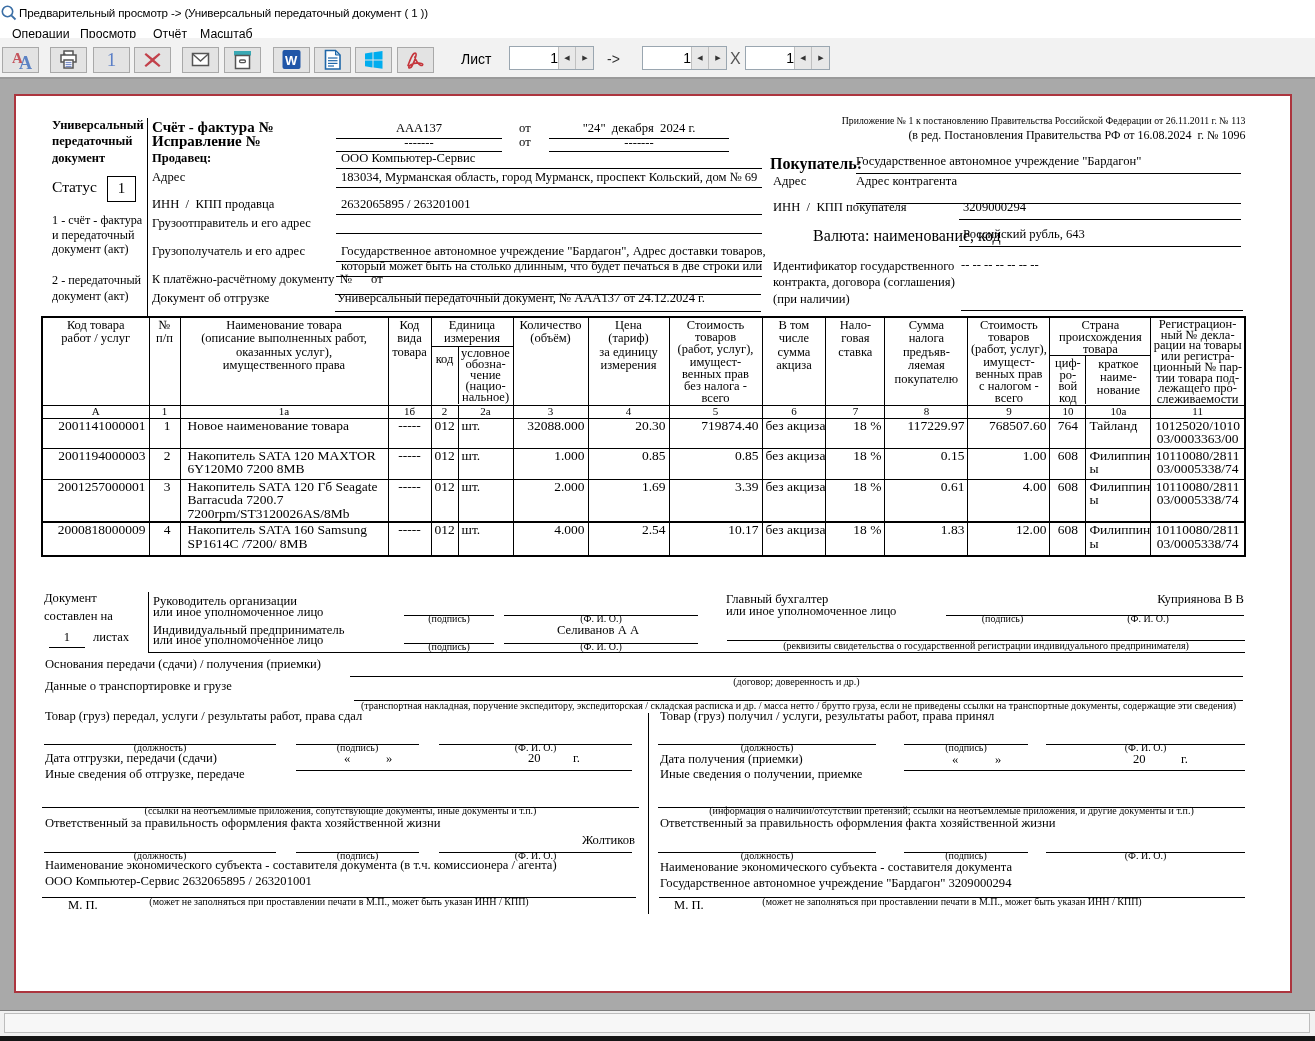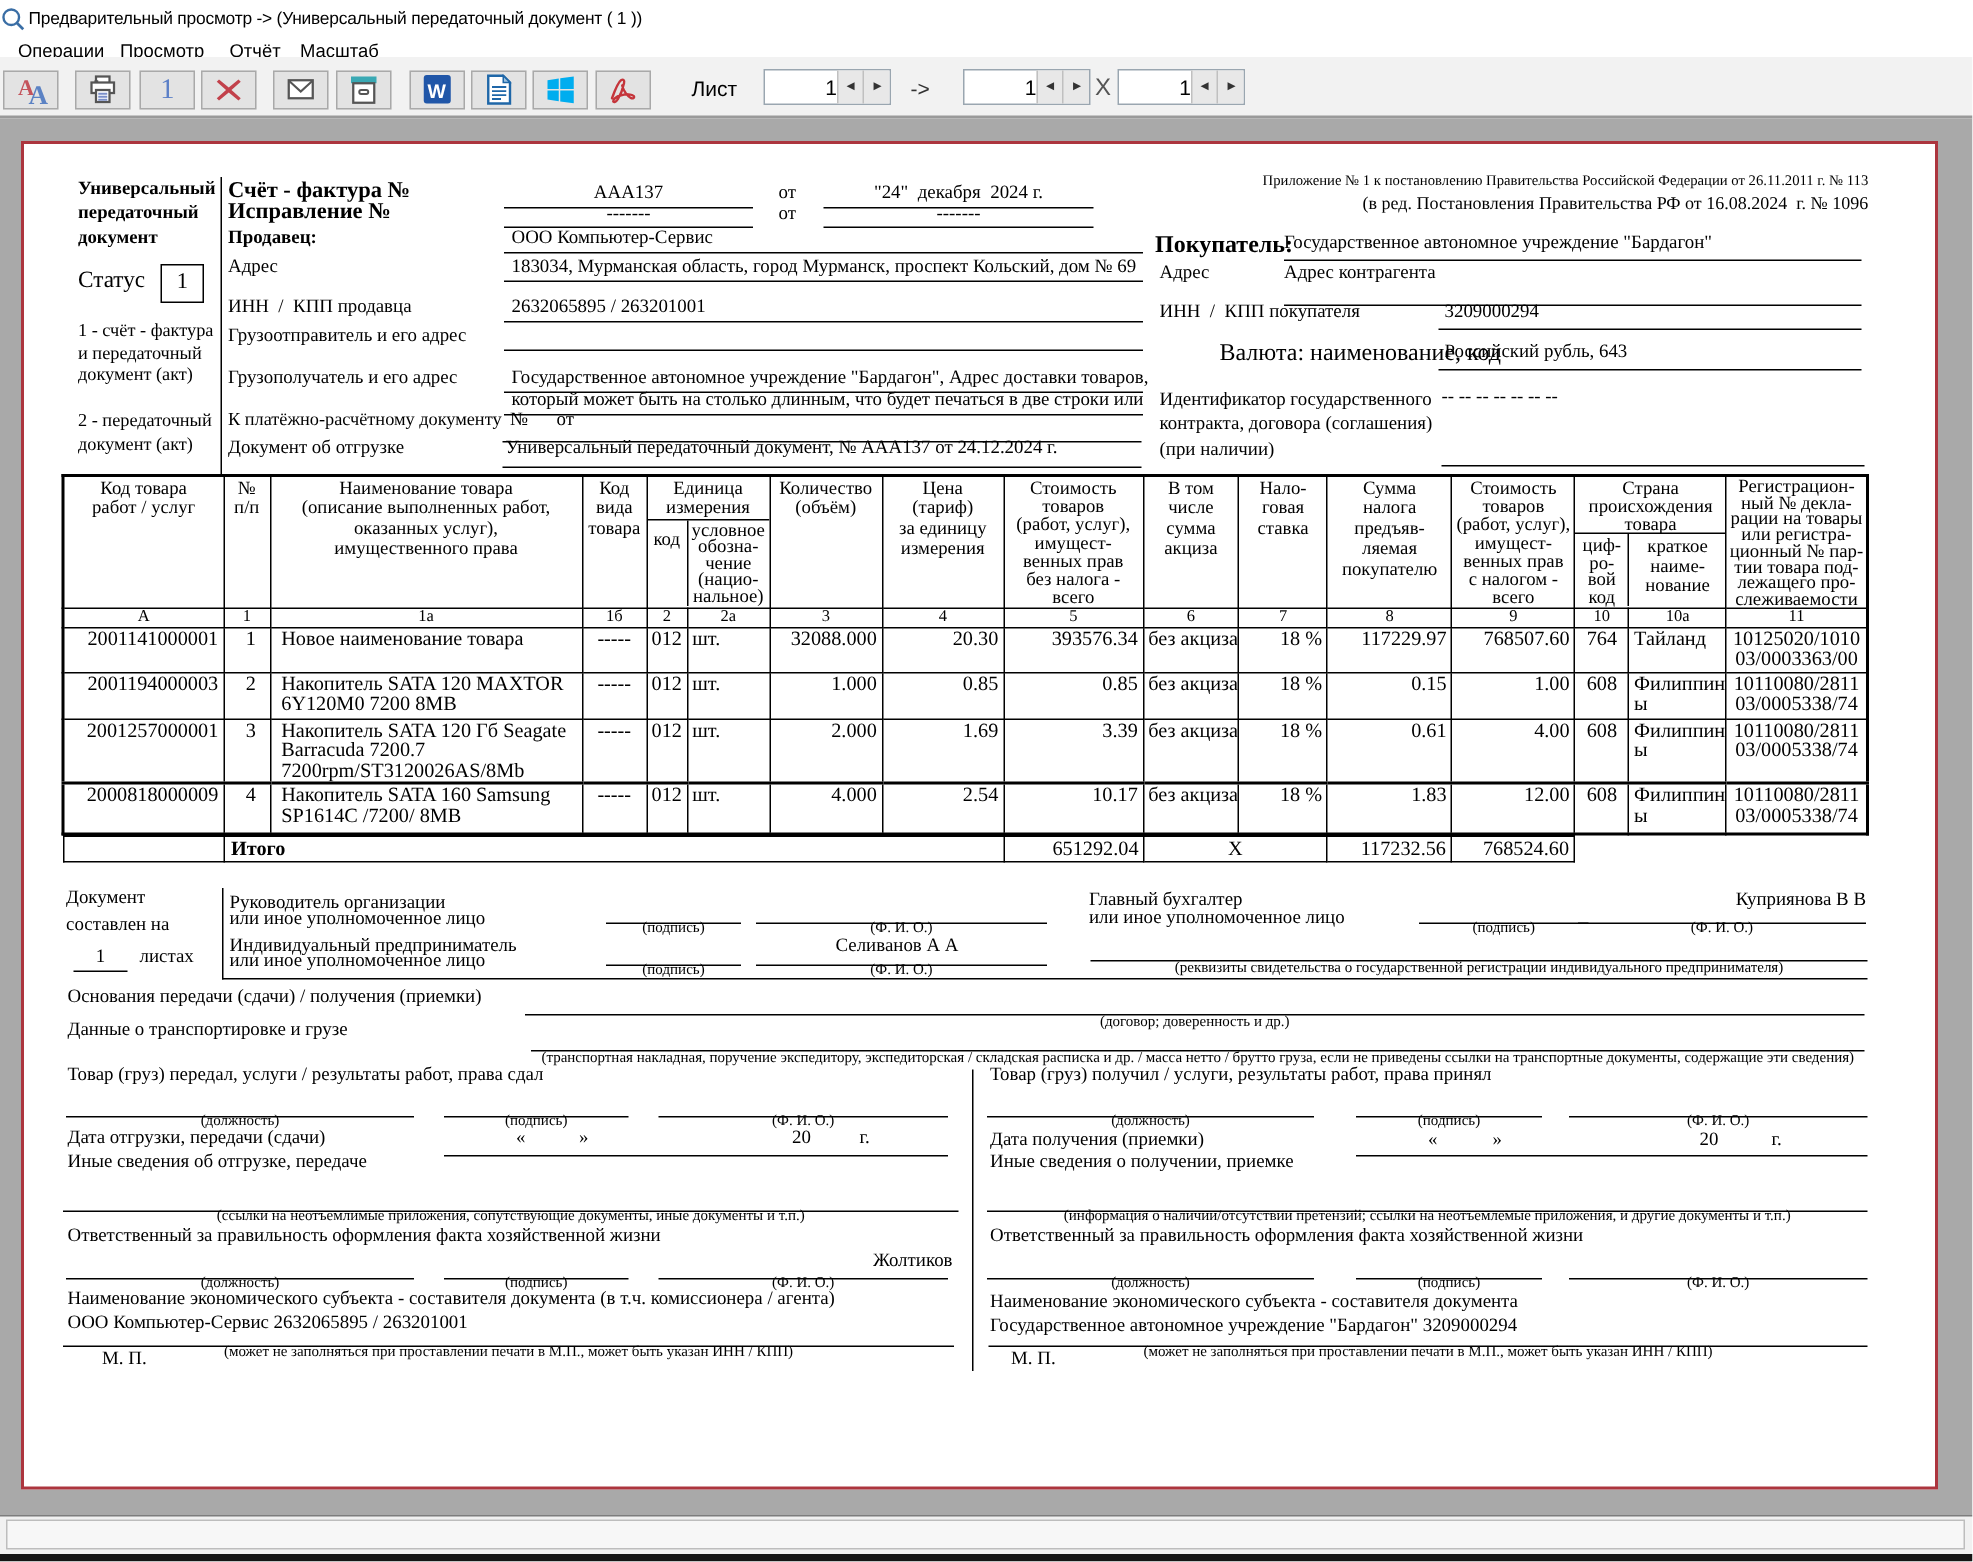--- a/index.html
+++ b/index.html
@@ -292,21 +292,21 @@
 </tr>
 <tr class="dr" style="height:30px;">
  <td class="rr">2001141000001</td>
           <td class="rc">1</td>
           <td class="c1a">Новое наименование товара</td>
           <td class="cc">-----</td>
           <td class="cc">012</td>
           <td class="lc">шт.</td>
           <td class="rr">32088.000</td>
           <td class="rr">20.30</td>
-          <td class="rr">393576.34</td>
+          <td class="rr">719874.40</td>
           <td class="ba">без акциза</td>
           <td class="rr">18 %</td>
           <td class="rr">117229.97</td>
           <td class="rr">768507.60</td>
           <td class="cc">764</td>
           <td class="lc">Тайланд</td>
           <td class="cc">10125020/1010<br>03/0003363/00</td>
 </tr>
 <tr class="dr" style="height:31px;">
  <td class="rr">2001194000003</td>
@@ -367,28 +367,20 @@
 <table id="tot" cellspacing="0">
 <colgroup>
         <col style="width:107px">
         <col style="width:520px">
         <col style="width:93px">
         <col style="width:122px">
         <col style="width:83px">
         <col style="width:82px">
       </colgroup>
 <tbody>
-        <tr style="height:17px;">
-          <td></td>
-          <td class="tb">Итого</td>
-          <td class="rr">651292.04</td>
-          <td class="cc">X</td>
-          <td class="rr">117232.56</td>
-          <td class="rr">768524.60</td>
-        </tr>
 </tbody>
     </table>
 </div>
 <div id="footer">
 
 <div class="t" style="left:44px;top:592px;font-size:12.6px;">Документ</div>
 <div class="t" style="left:44px;top:609.5px;font-size:12.6px;">составлен на</div>
 <div class="t ctr" style="left:49px;top:631px;width:36px;font-size:12.6px;">1</div>
 <div class="hl" style="left:49px;top:646.5px;width:36px;"></div>
 <div class="t" style="left:93px;top:631px;font-size:12.6px;">листах</div>

